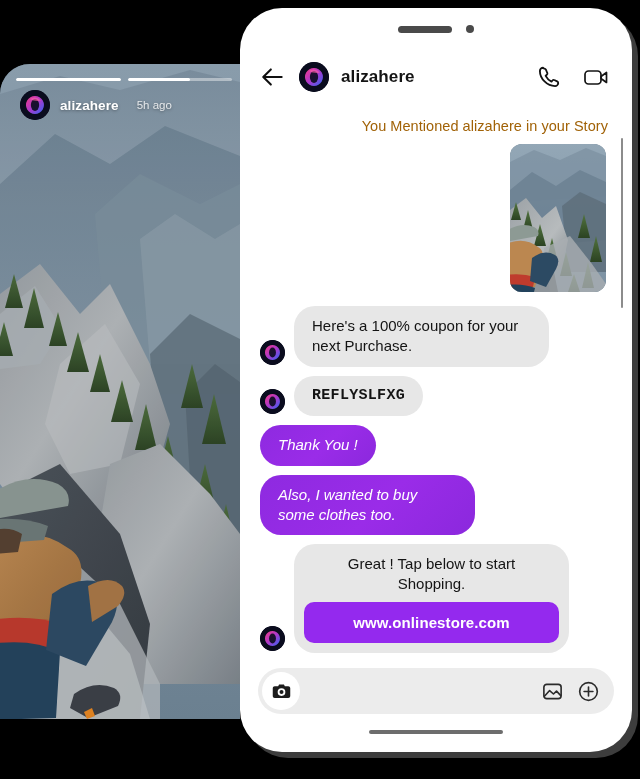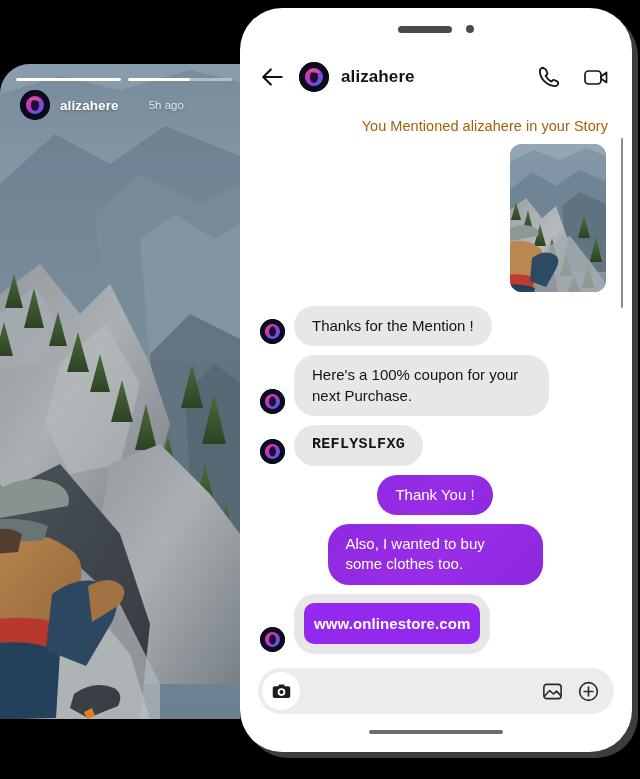--- a/index.html
+++ b/index.html
@@ -72,21 +72,21 @@
     color: #ffffff;
     font-size: 13.5px;
     font-weight: 700;
     letter-spacing: 0.1px;
     text-shadow: 0 1px 3px rgba(0,0,0,0.35);
   }
   #story-time {
     color: rgba(255,255,255,0.82);
     font-size: 11.5px;
     font-weight: 400;
-    margin-left: 20px;
+    margin-left: 8px;
     text-shadow: 0 1px 3px rgba(0,0,0,0.35);
   }
 
   
   .avatar {
     border-radius: 50%;
     background: radial-gradient(circle at 50% 45%, #10132e 0%, #0a0c1e 60%, #05060f 100%);
     position: relative;
     overflow: hidden;
     flex: none;
@@ -205,21 +205,21 @@
     background: #6a7d8c;
     margin-right: 4px;
   }
   #story-thumb svg { display:block; width:100%; height:100%; }
 
   .msg-row {
     display: flex;
     align-items: flex-end;
     margin-bottom: 9px;
   }
-  .msg-row.out { justify-content: center; }
+  .msg-row.out { justify-content: flex-start; font-style: italic; }
   .msg-avatar { margin-right: 9px; margin-bottom: 2px; }
 
   .bubble-in {
     background: #e7e7e7;
     color: #141414;
     border-radius: 21px;
     padding: 10px 18px;
     font-size: 15px;
     line-height: 1.36;
     max-width: 255px;
@@ -546,37 +546,20 @@
             <path d="M-4 100 q18 -8 32 3 q7 4 4 14 l-7 26 -32 2 Z" fill="#bb8750"></path>
             <path d="M-4 131 q16 -2 29 2 l-2 10 -28 2 Z" fill="#bf3b2d"></path>
             <path d="M-4 141 q17 -2 29 3 l-1 4 -28 0 Z" fill="#22425c"></path>
             <path d="M22 114 q12 -9 23 -3 q6 4 1 14 l-10 18 -16 -6 Z" fill="#2c4a63"></path>
             <path d="M-5 88 q15 -11 29 -5 q6 3 4 9 l-33 6 Z" fill="#8d9a94"></path>
           </g>
         </svg>
       </div>
     </div>
 
-    <div class="msg-row">
-      <span class="avatar msg-avatar" style="width:25px;height:25px;">
-        <svg viewBox="0 0 40 40">
-          <defs>
-              <linearGradient id="m1" x1="0" y1="0" x2="1" y2="1">
-                <stop offset="0%" stop-color="#ff3d8b"></stop>
-                <stop offset="50%" stop-color="#b43bd6"></stop>
-                <stop offset="100%" stop-color="#2f6bff"></stop>
-              </linearGradient>
-            </defs>
-          <circle cx="20" cy="20" r="20" fill="#0a0c1e"></circle>
-          <path d="M20 8 a12 12 0 1 1 -0.1 0 Z" fill="url(#m1)" opacity="0.95"></path>
-          <ellipse cx="20" cy="20" rx="5.5" ry="8" fill="#0a0c1e" opacity="0.9"></ellipse>
-        </svg>
-      </span>
-      <div class="bubble-in">Thanks for the Mention !</div>
-    </div>
 
     <div class="msg-row">
       <span class="avatar msg-avatar" style="width:25px;height:25px;">
         <svg viewBox="0 0 40 40">
           <defs>
               <linearGradient id="m2" x1="0" y1="0" x2="1" y2="1">
                 <stop offset="0%" stop-color="#ff3d8b"></stop>
                 <stop offset="50%" stop-color="#b43bd6"></stop>
                 <stop offset="100%" stop-color="#2f6bff"></stop>
               </linearGradient>
@@ -624,20 +607,21 @@
                 <stop offset="50%" stop-color="#b43bd6"></stop>
                 <stop offset="100%" stop-color="#2f6bff"></stop>
               </linearGradient>
             </defs>
           <circle cx="20" cy="20" r="20" fill="#0a0c1e"></circle>
           <path d="M20 8 a12 12 0 1 1 -0.1 0 Z" fill="url(#m4)" opacity="0.95"></path>
           <ellipse cx="20" cy="20" rx="5.5" ry="8" fill="#0a0c1e" opacity="0.9"></ellipse>
         </svg>
       </span>
       <div class="bubble-cta">
+        <div class="cta-text">Great ! Tap below to start Shopping.</div>
         <div class="cta-button">www.onlinestore.com</div>
       </div>
     </div>
   </div>
 
   <div id="chat-scrollbar"></div>
 
   <div id="input-bar">
     <div id="camera-btn">
       <svg width="21" height="21" viewBox="0 0 24 24" fill="currentColor" style="color:#1d1d1d">

